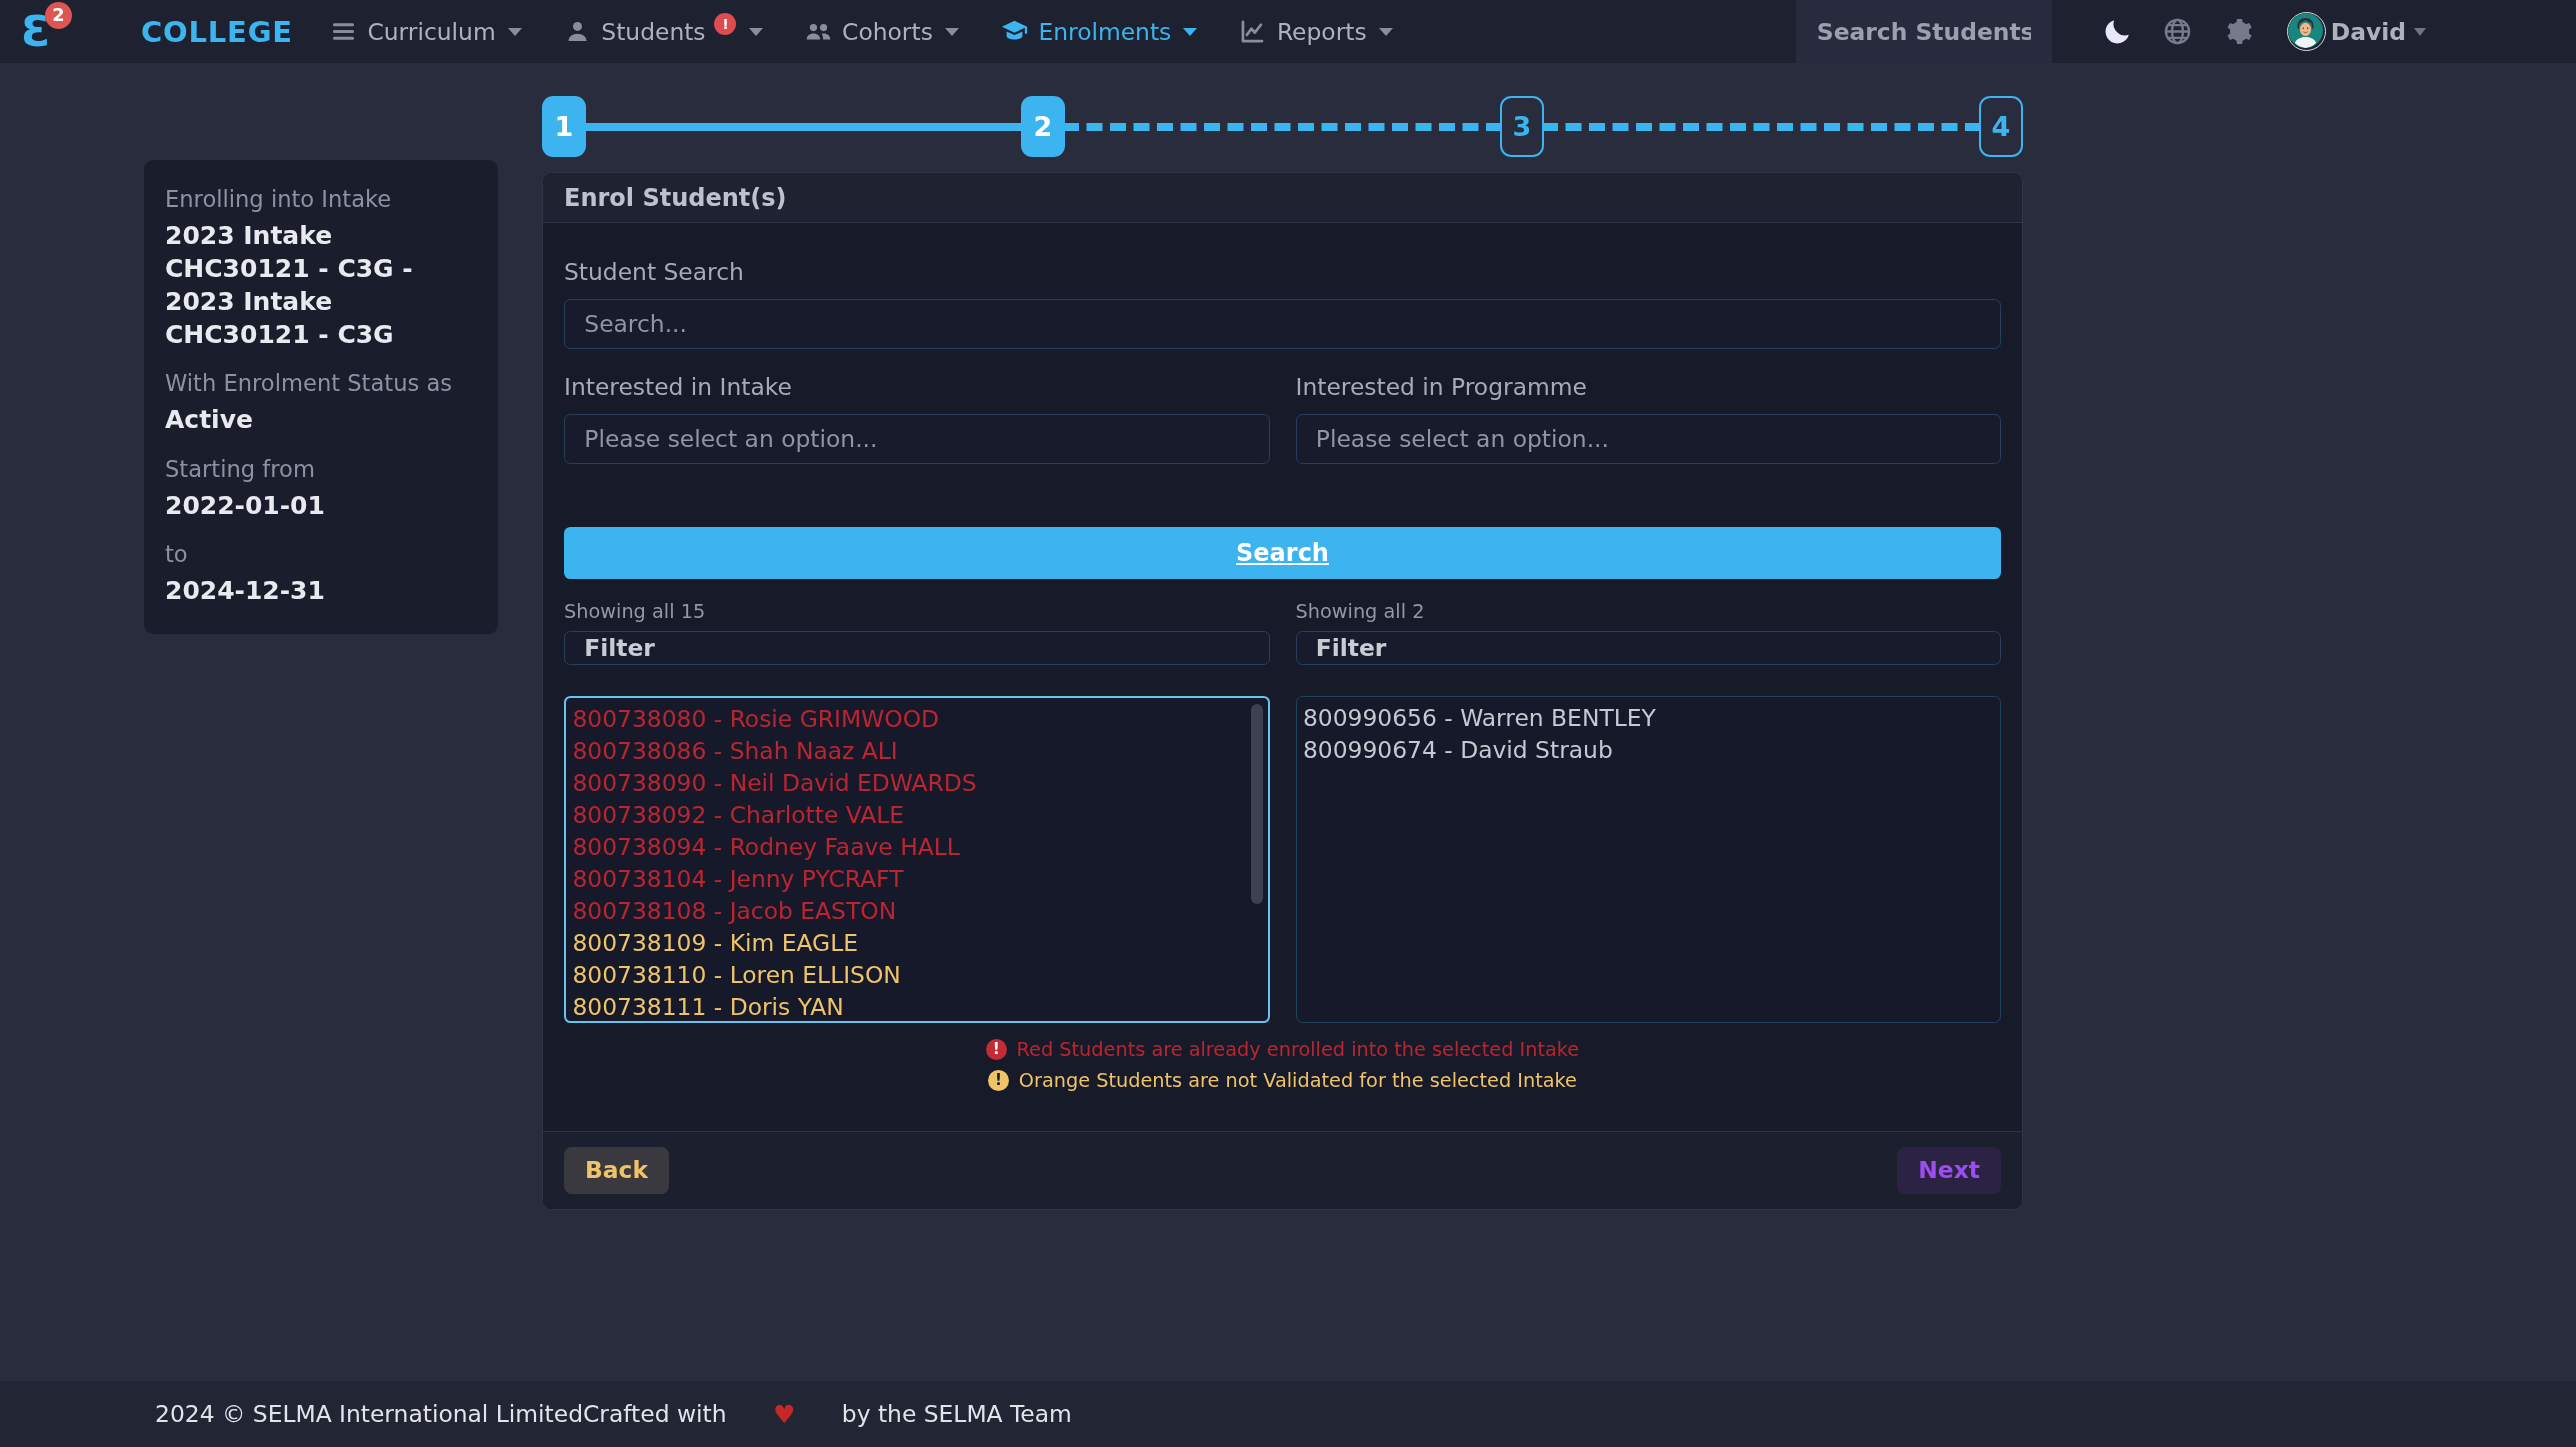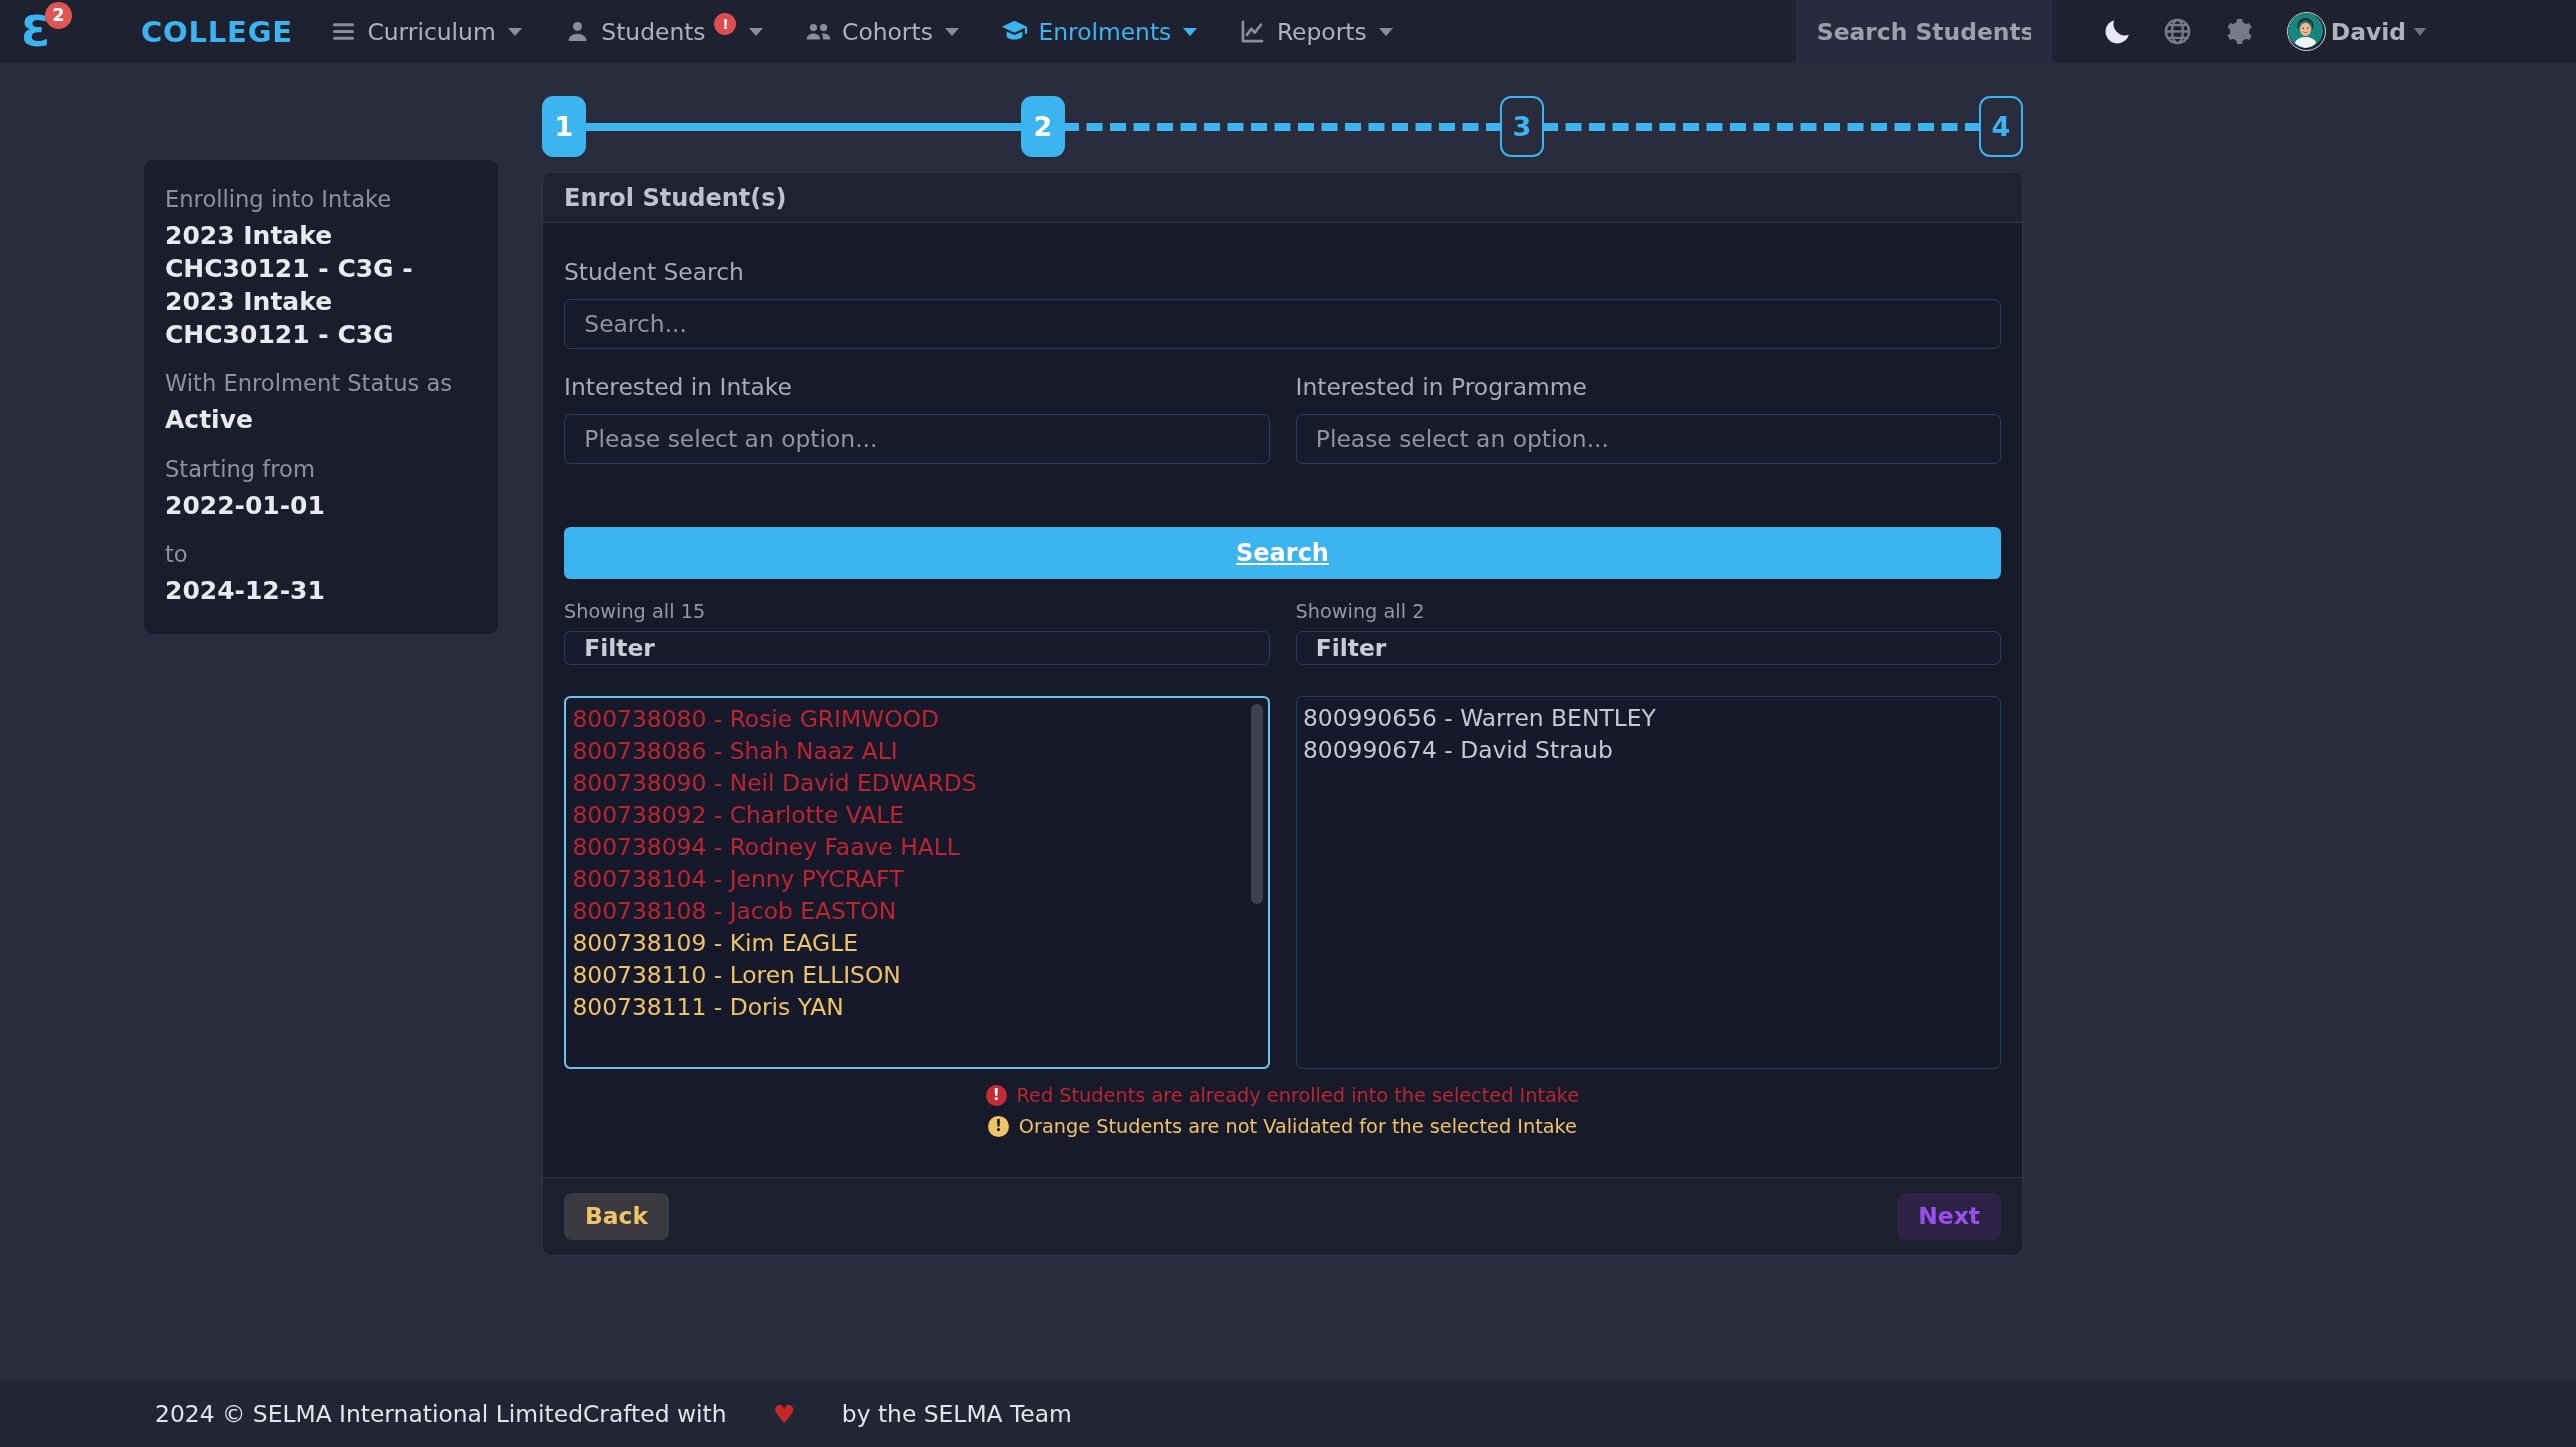--- a/index.html
+++ b/index.html
@@ -73,21 +73,21 @@
   .select-box { width:100%; height:50px; margin-top:13px; background:#181b2b; border:1.6px solid #27415c;
                 border-radius:6.4px; color:#9095a4; font-size:23.4px; padding:0 19.3px; display:flex;
                 align-items:center; cursor:pointer; }
   .search-btn { display:block; width:100%; height:52px; margin-top:63px; background:#3bb4ef; border:none;
                 border-radius:6.4px; color:#ffffff; font-size:24px; font-weight:600; cursor:pointer;
                 font-family:"DejaVu Sans","Liberation Sans",sans-serif;text-decoration:underline; }
   .lists-row { display:grid; grid-template-columns:1fr 1fr; gap:26px; margin-top:21px; }
   .showing { font-size:19.3px; color:#9298a6; }
   .filter-input { margin-top:8px; height:34px; font-weight:600; }
   .filter-input::placeholder { color:#c9ccd5; }
-  .list-box { position:relative; margin-top:31px; height:373px; background:#161929; border-radius:6.4px;
+  .list-box { position:relative; margin-top:31px; height:327px; background:#161929; border-radius:6.4px;
               padding:4.8px 0 0 6.4px; overflow:hidden; }
   .list-box.highlight { border:2.4px solid #6ac3ec; }
   .list-box.plain { border:0.8px solid #24415c; }
   .list-item { font-size:23.4px; line-height:32px; white-space:nowrap; cursor:pointer; }
   .list-item.red { color:#bb2531; }
   .list-item.orange { color:#efc368; }
   .list-item.normal { color:#c6c9d2; }
   .scroll-thumb { position:absolute; top:6.4px; right:4.8px; width:12px; height:200px;
                   background:#3e4150; border-radius:6.4px; }
   .notes { margin-top:11.3px; text-align:center; }

